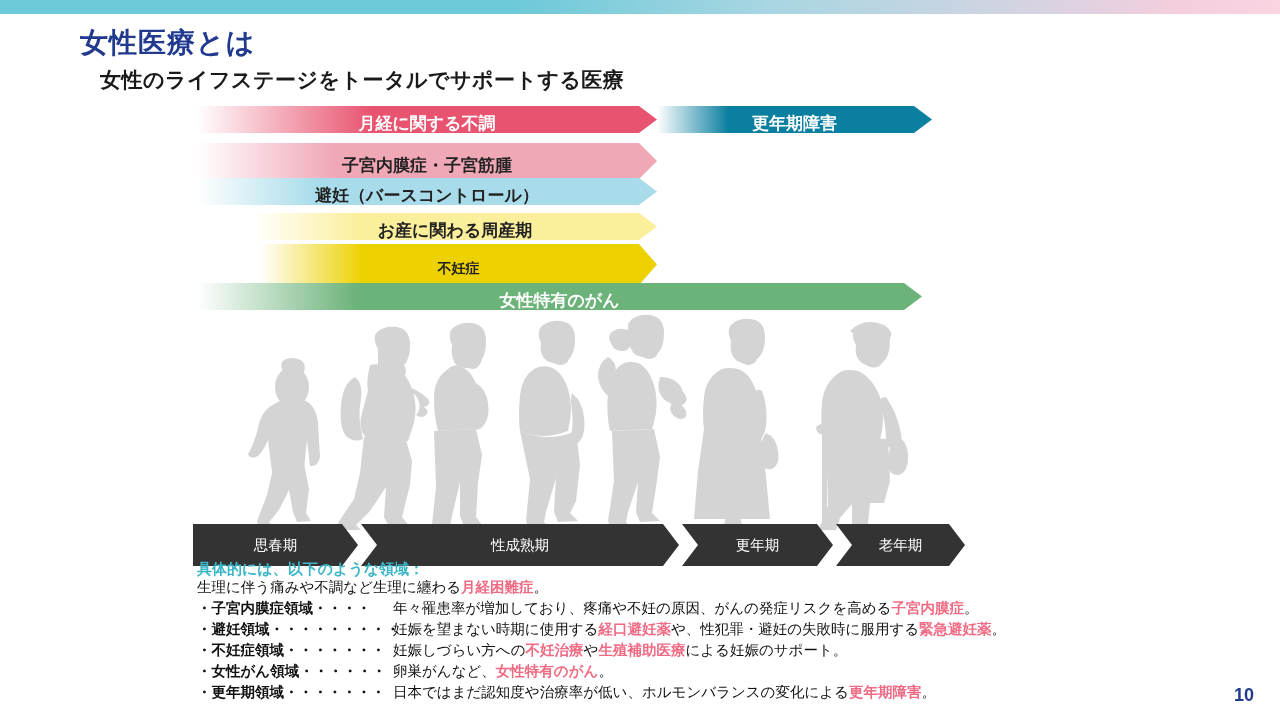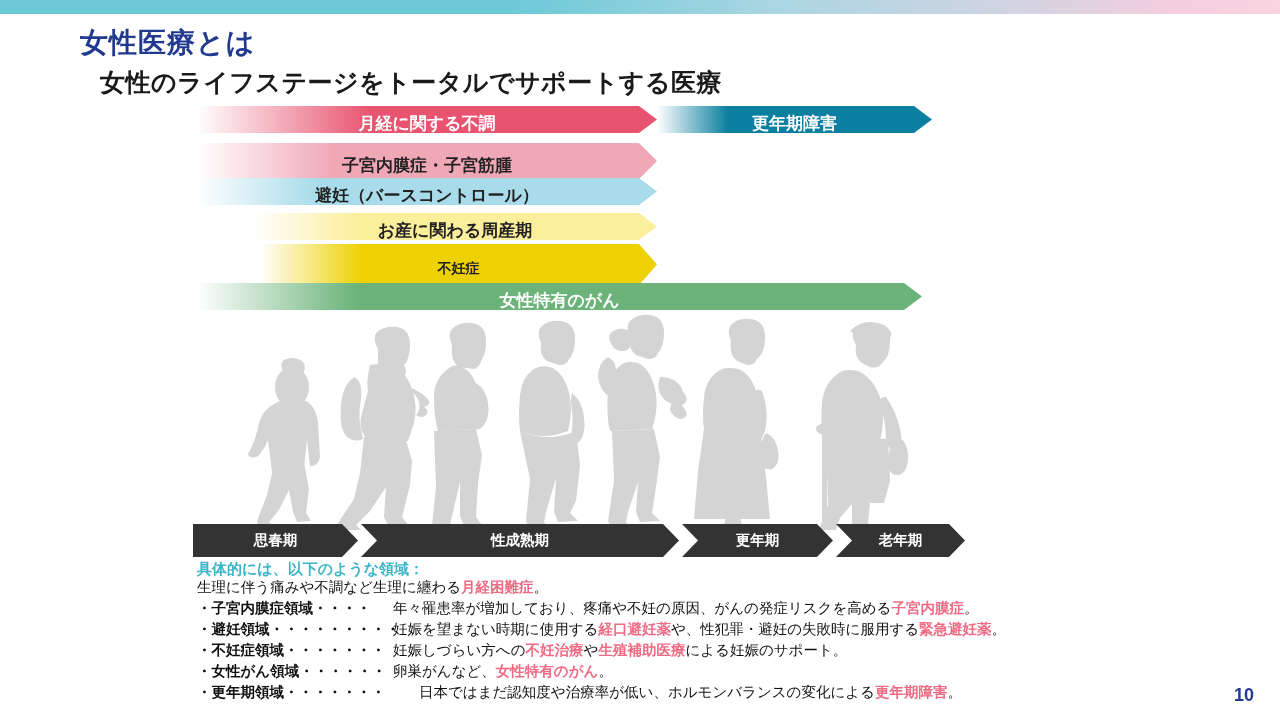--- a/index.html
+++ b/index.html
@@ -19,41 +19,41 @@
   }
 
   
   .title{
     position:absolute;left:80px;top:24px;
     font-size:28px;font-weight:bold;color:#213a8f;
     letter-spacing:1px;white-space:nowrap;
   }
   .subtitle{
     position:absolute;left:100px;top:66px;
-    font-size:25px;font-weight:bold;color:#1a1a1a;
+    font-size:21px;font-weight:bold;color:#1a1a1a;
     letter-spacing:0.5px;white-space:nowrap;
   }
 
   
   .bars{position:absolute;left:0;top:0;width:1280px;height:720px;}
   .bar{
     position:absolute;display:flex;align-items:center;justify-content:center;
     font-weight:bold;white-space:nowrap;
   }
   .bar .lbl{position:relative;z-index:3;margin-top:8px;}
 
   
   .people{position:absolute;left:0;top:305px;width:1280px;height:225px;}
 
   
   .timeline{position:absolute;left:193px;top:524px;height:27px;}
   .tseg{
-    position:absolute;top:0;height:33px;background:#333333;
+    position:absolute;top:0;height:42px;background:#333333;
     display:flex;align-items:center;justify-content:center;
-    color:#ffffff;font-size:14.5px;font-weight:bold;white-space:nowrap;
+    color:#ffffff;font-size:14.5px;font-weight:normal;white-space:nowrap;
   }
 
   
   .detail-head{
     position:absolute;left:197px;top:560px;
     font-size:15px;font-weight:bold;color:#3bb6c8;white-space:nowrap;
   }
   .drow{
     position:absolute;left:197px;height:21px;
     display:flex;align-items:baseline;white-space:nowrap;
@@ -200,20 +200,20 @@
         <span class="dtxt"><span>妊娠を望まない時期に使用する</span><span class="hl" style="color: rgb(239, 107, 132);">経口避妊薬</span><span>や、性犯罪・避妊の失敗時に服用する</span><span class="hl" style="color: rgb(239, 107, 132);">緊急避妊薬</span><span>。</span></span>
       </div>
       <div class="drow" style="top: 641px;">
         <span class="dkey">・不妊症領域・・・・・・・</span>
         <span class="dtxt"><span>妊娠しづらい方への</span><span class="hl" style="color: rgb(239, 107, 132);">不妊治療</span><span>や</span><span class="hl" style="color: rgb(239, 107, 132);">生殖補助医療</span><span>による妊娠のサポート。</span></span>
       </div>
       <div class="drow" style="top: 662px;">
         <span class="dkey">・女性がん領域・・・・・・</span>
         <span class="dtxt"><span>卵巣がんなど、</span><span class="hl" style="color: rgb(239, 107, 132);">女性特有のがん</span><span>。</span></span>
       </div>
-      <div class="drow" style="top: 683px; gap: 26px;">
+      <div class="drow" style="top: 683px;">
         <span class="dkey">・更年期領域・・・・・・・</span>
         <span class="dtxt"><span>日本ではまだ認知度や治療率が低い、ホルモンバランスの変化による</span><span class="hl" style="color: rgb(239, 107, 132);">更年期障害</span><span>。</span></span>
       </div>
     </div>
 
   <div class="pagenum">10</div>
 </div>
 
 </body></html>

